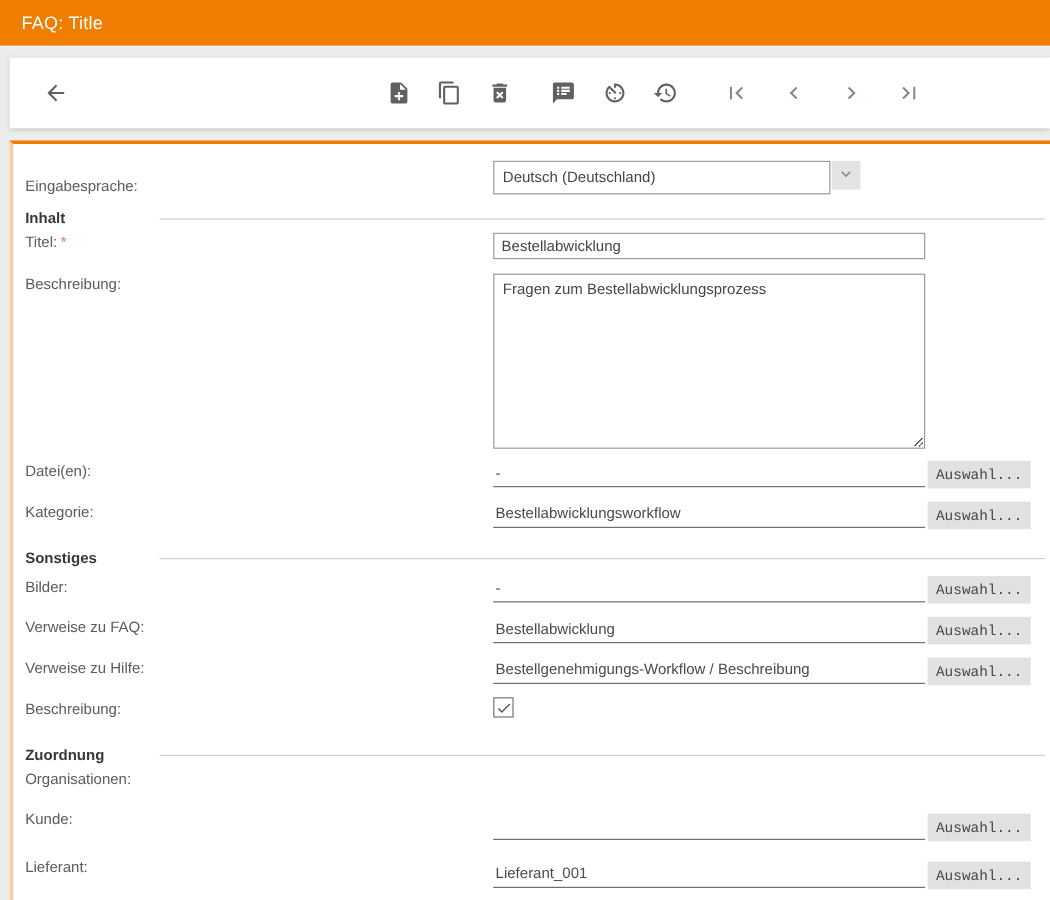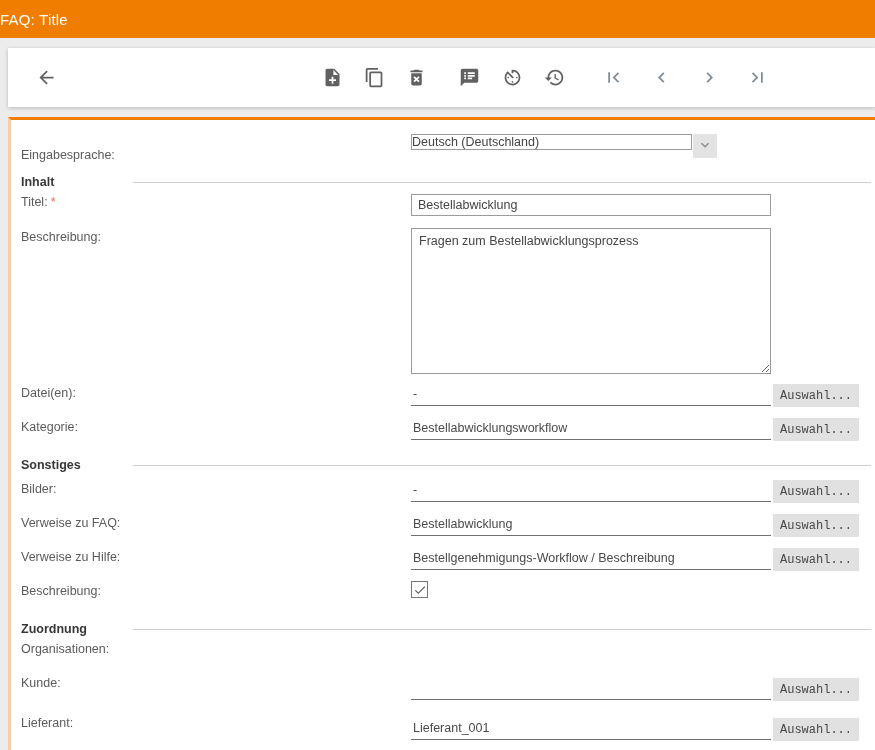--- a/index.html
+++ b/index.html
@@ -1,20 +1,20 @@
 <!DOCTYPE html>
 <html><head>
 <meta charset="utf-8">
 <style>
   html,body{margin:0;padding:0;background:#ececec;font-family:"Liberation Sans",sans-serif;}
   .screen{position:relative;width:875px;height:750px;background:#ececec;overflow:hidden;}
 
   
   .appbar{position:absolute;top:0;left:0;width:875px;height:38px;background:#ee7d00;
-          display:flex;align-items:center;box-sizing:border-box;}
+          display:flex;align-items:center;box-sizing:border-box;padding-left:18px;}
   .appbar .title{color:#ffffff;font-size:15px;letter-spacing:.2px;}
 
   
   .toolbar{position:absolute;top:48px;left:8px;width:867px;height:59px;background:#ffffff;
            box-shadow:0 1px 4px rgba(0,0,0,.22);}
   .tbtn{position:absolute;top:19px;width:24px;height:24px;background:none;border:none;padding:0;
         display:flex;align-items:center;justify-content:center;cursor:pointer;}
   .tbtn svg{width:21px;height:21px;}
   .icon-dark{fill:#616161;}
   .icon-nav{fill:#7f8b95;}
@@ -24,23 +24,23 @@
   .save-label{font-size:11.5px;font-weight:500;color:#616161;letter-spacing:.6px;}
 
   
   .panel{position:absolute;top:117px;left:8px;width:867px;height:633px;background:#ffffff;
          border-top:3px solid #ee7d00;border-left:3px solid #f6cda6;box-sizing:border-box;}
   .lbl{position:absolute;left:10px;font-size:12.5px;color:#5b5b5b;white-space:nowrap;}
   .req{color:#e8705f;margin-left:3px;}
   .sec-hd{position:absolute;left:10px;font-size:12.5px;font-weight:bold;color:#383838;white-space:nowrap;}
   .sec-line{position:absolute;left:122px;right:4px;height:1px;background:#cfcfcf;}
 
-  .combo-text{position:absolute;left:400px;width:281px;height:16px;border:1px solid #9b9b9b;
+  .combo-text{position:absolute;left:400px;width:281px;height:28px;border:1px solid #9b9b9b;
               box-sizing:border-box;background:#fff;font-size:12.5px;color:#454545;
-              display:flex;align-items:center;}
+              display:flex;align-items:center;padding-left:7px;}
   .combo-btn{position:absolute;left:682px;width:24px;height:24px;background:#e3e3e3;border:none;
              display:flex;align-items:center;justify-content:center;cursor:pointer;padding:0;}
   .combo-btn svg{width:16px;height:16px;fill:#8a8a8a;}
 
   .txt-input{position:absolute;left:400px;width:360px;height:22px;border:1px solid #9b9b9b;
              box-sizing:border-box;font-size:12.5px;color:#454545;padding:0 6px;
              font-family:"Liberation Sans",sans-serif;background:#fff;}
   .txt-area{position:absolute;left:400px;width:360px;height:146px;border:1px solid #9b9b9b;
             box-sizing:border-box;font-size:12.5px;color:#454545;padding:5px 7px;
             font-family:"Liberation Sans",sans-serif;background:#fff;resize:both;}

